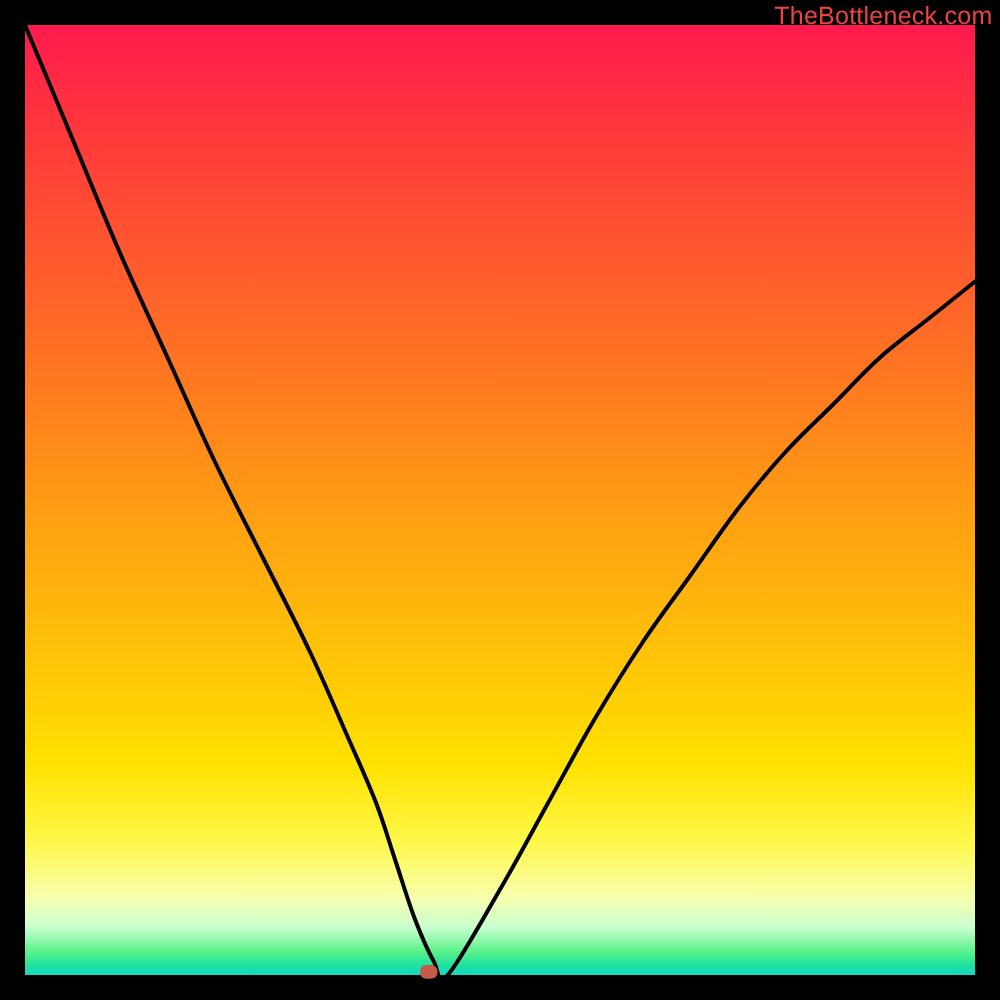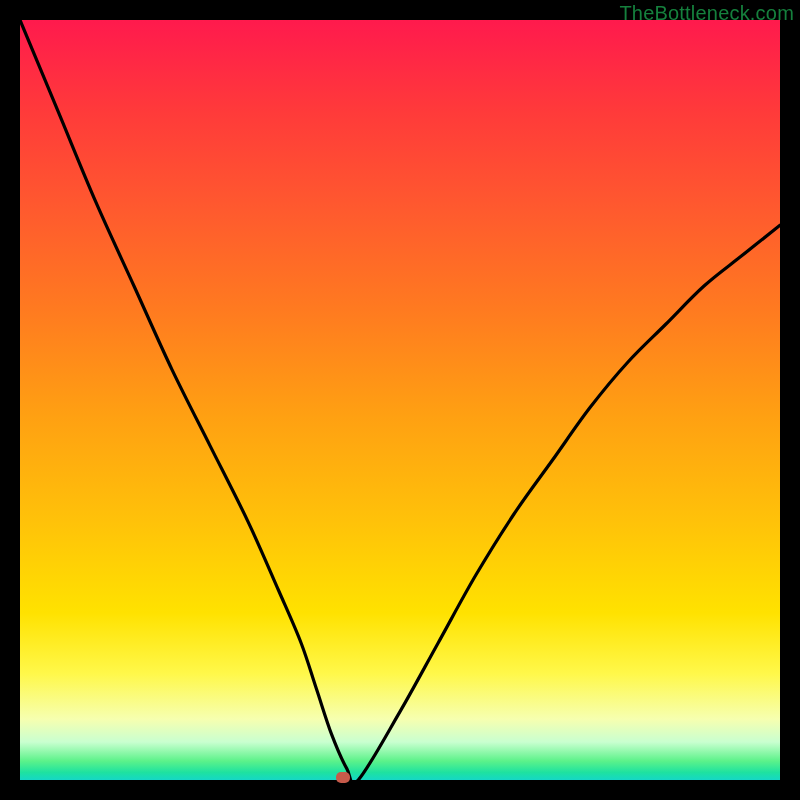--- a/index.html
+++ b/index.html
@@ -55,21 +55,21 @@
     position: absolute;
     width: 14px;
     height: 11px;
     border-radius: 5px;
     background: #c65a4a;
   }
   .watermark {
     position: absolute;
     top: 2px;
     right: 6px;
-    color: #15803d;
+    color: #ef4444;
     font-size: 20px;
     letter-spacing: 0.2px;
     user-select: none;
   }
 </style>
 </head>
 <body>
 
 <div class="watermark">TheBottleneck.com</div>
 

